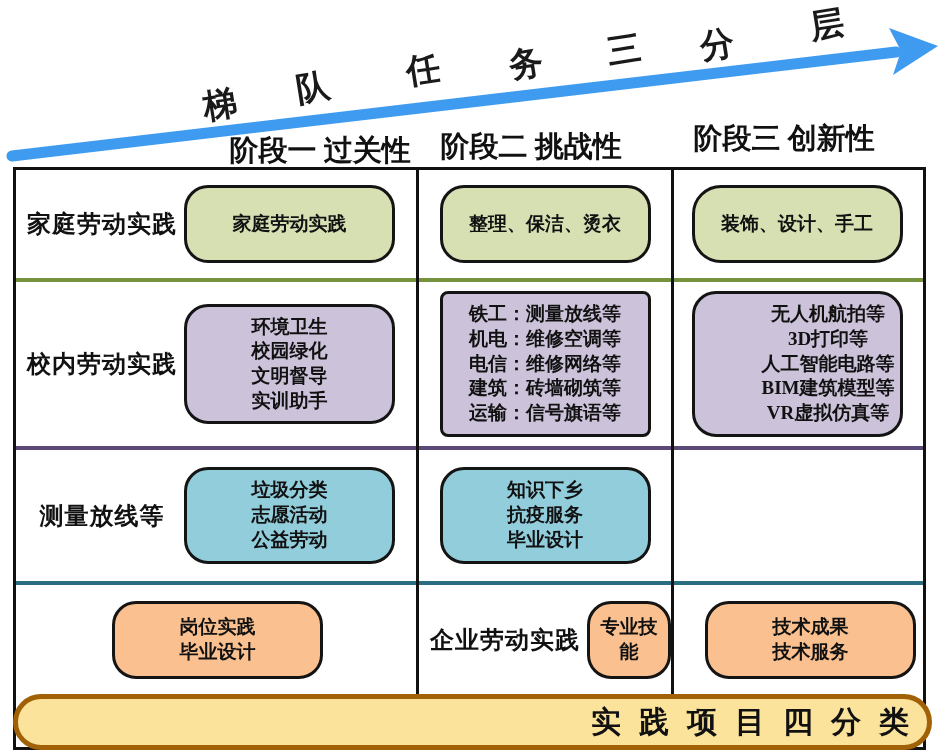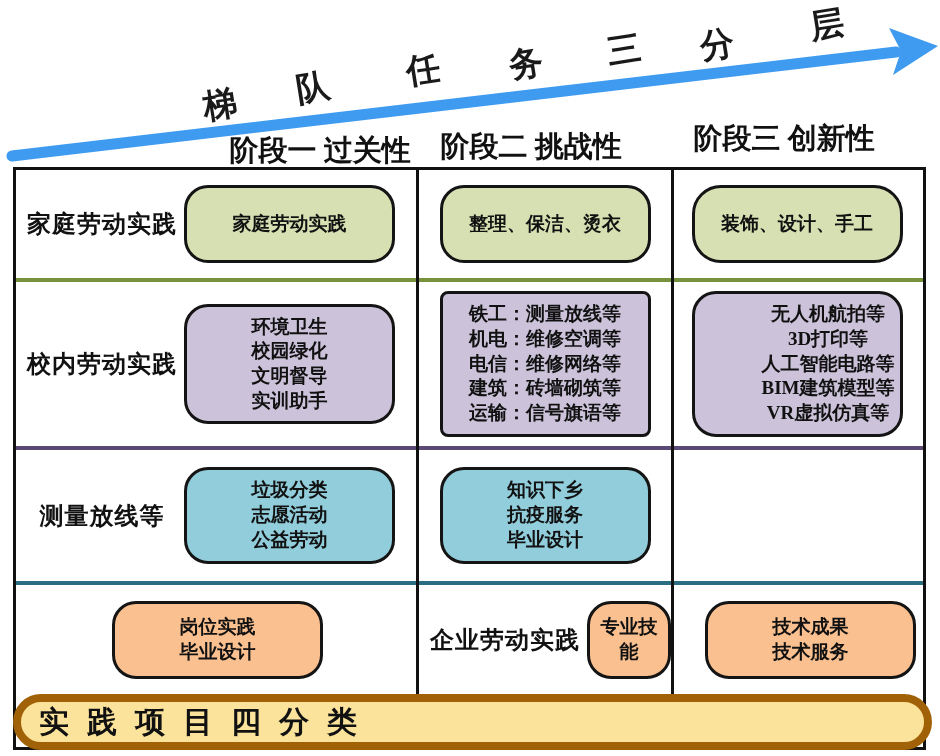--- a/index.html
+++ b/index.html
@@ -49,22 +49,22 @@
   .pill-text{
     font-size:19px;font-weight:bold;line-height:1.3;text-align:center;
     white-space:pre-line;color:#111;
   }
   .vline{position:absolute;top:0;width:3px;height:525px;background:#111;}
   .v1{left:400px;}
   .v2{left:655px;}
   
   .banner{
     position:absolute;left:13px;top:694px;width:919px;height:56px;z-index:2;
-    border:8px solid #a16207;border-radius:28px;box-sizing:border-box;
-    display:flex;align-items:center;justify-content:flex-start;
+    border:5px solid #a16207;border-radius:28px;box-sizing:border-box;
+    display:flex;align-items:center;justify-content:flex-end;
   }
   .banner-text{
     font-size:30px;font-weight:bold;letter-spacing:18px;text-indent:18px;
     white-space:nowrap;color:#111;
   }
 </style>
 </head>
 <body>
 
 <div class="stage">

